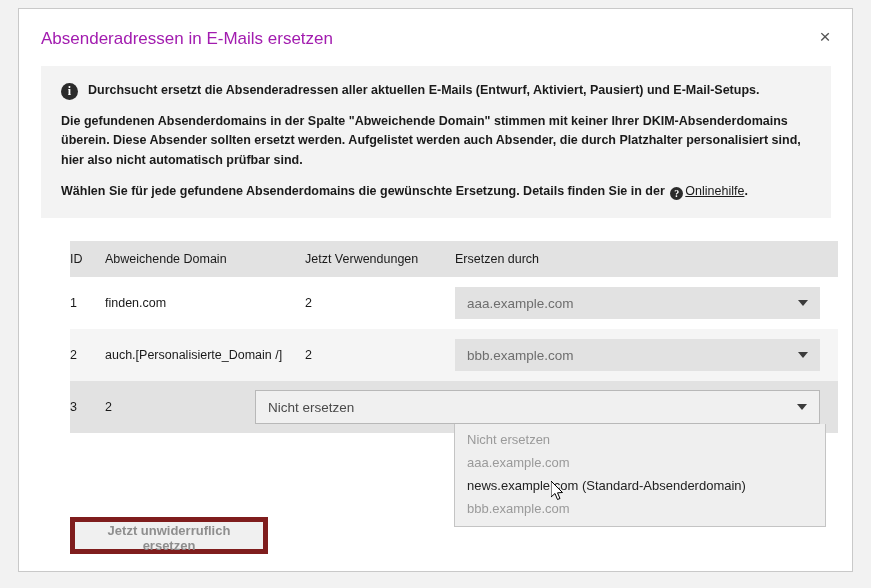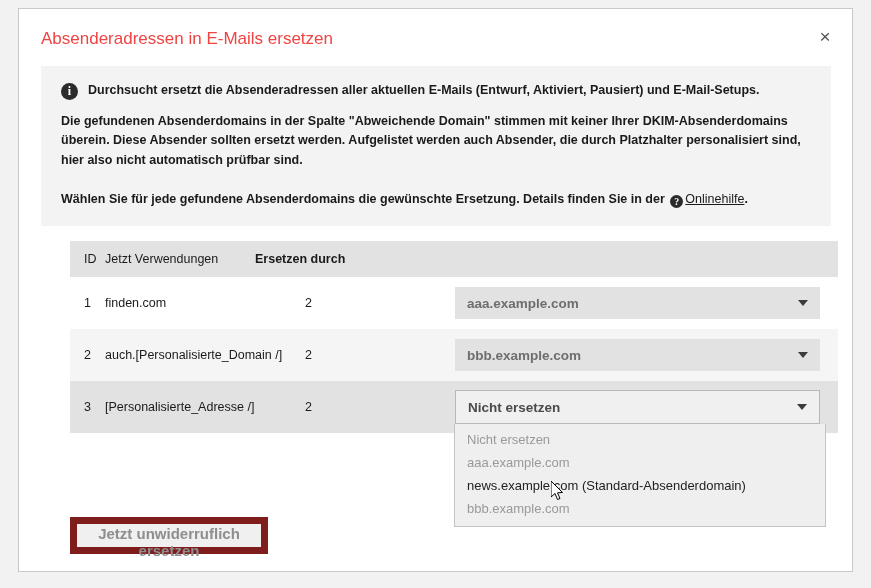--- a/index.html
+++ b/index.html
@@ -23,21 +23,21 @@
     height: 564px;
     background: #ffffff;
     border: 1px solid #c9c9c9;
     box-sizing: border-box;
   }
   .dialog-title {
     position: absolute;
     left: 22px;
     top: 20px;
     font-size: 17px;
-    color: #ef4444;
+    color: #a21caf;
     font-weight: normal;
   }
   .close-btn {
     position: absolute;
     right: 14px;
     top: 14px;
     width: 26px;
     height: 26px;
     display: flex;
     align-items: center;
@@ -83,21 +83,21 @@
     font-size: 12.5px;
     color: #1a1a1a;
     font-weight: bold;
     line-height: 1.35;
   }
   .info-para {
     font-size: 12.5px;
     color: #1a1a1a;
     font-weight: bold;
     line-height: 1.55;
-    margin-bottom: 20px;
+    margin-bottom: 12px;
   }
   .info-para.last { margin-bottom: 0; }
   .help-icon {
     display: inline-flex;
     align-items: center;
     justify-content: center;
     width: 13px;
     height: 13px;
     border-radius: 50%;
     background: #2b2b2b;
@@ -131,24 +131,24 @@
   .row {
     display: flex;
     align-items: center;
     height: 52px;
     font-size: 12.5px;
     color: #1a1a1a;
     background: #ffffff;
   }
   .row.alt { background: #f5f5f5; }
   .row.selected { background: #e2e2e2; }
-  .col-id { width: 35px; padding-left: 14px; box-sizing: border-box; }
+  .col-id { width: 35px; box-sizing: border-box; }
   .col-domain { width: 200px; }
   .col-count { width: 150px; }
-  .col-replace { flex: 1 1 auto; padding-right: 18px; font-weight: bold; }
+  .col-replace { flex: 1 1 auto; padding-right: 18px; }
   .select {
     position: relative;
     height: 32px;
     background: #e2e2e2;
     border: none;
     display: flex;
     align-items: center;
     padding: 0 12px;
     box-sizing: border-box;
     color: #6e6e6e;
@@ -196,23 +196,23 @@
   .dd-item.hover {
     color: #222222;
   }
   .footer-btn {
     position: absolute;
     left: 51px;
     top: 508px;
     width: 198px;
     height: 37px;
     background: #f0f0f0;
-    border: 7px solid #7f1d1d;
+    border: 5px solid #7f1d1d;
     color: #8e8e8e;
-    font-size: 15px;
+    font-size: 13px;
     font-weight: bold;
     cursor: pointer;
     font-family: "Liberation Sans", sans-serif;
   }
   .cursor {
     position: absolute;
     left: 551px;
     top: 481px;
     width: 14px;
     height: 21px;
@@ -237,20 +237,21 @@
       <div class="info-para">Die gefundenen Absenderdomains in der Spalte "Abweichende Domain" stimmen mit keiner Ihrer DKIM-Absenderdomains überein. Diese Absender sollten ersetzt werden. Aufgelistet werden auch Absender, die durch Platzhalter personalisiert sind, hier also nicht automatisch prüfbar sind.</div>
       <div class="info-para last">
         <span>Wählen Sie für jede gefundene Absenderdomains die gewünschte Ersetzung. Details finden Sie in der</span>
         <span class="help-icon">?</span><a class="help-link">Onlinehilfe</a><span>.</span>
       </div>
     </div>
 
     <div class="table">
       <div class="thead">
         <div class="col-id">ID</div>
+        <div class="col-domain">Abweichende Domain</div>
         <div class="col-count">Jetzt Verwendungen</div>
         <div class="col-replace">Ersetzen durch</div>
       </div>
 
       <div class="row">
         <div class="col-id">1</div>
         <div class="col-domain">finden.com</div>
         <div class="col-count">2</div>
         <div class="col-replace">
           <div class="select">
@@ -267,21 +268,20 @@
         <div class="col-replace">
           <div class="select">
             <span>bbb.example.com</span>
             <span class="caret"></span>
           </div>
         </div>
       </div>
 
       <div class="row selected">
         <div class="col-id">3</div>
-        <div class="col-domain">[Personalisierte_Adresse /]</div>
         <div class="col-count">2</div>
         <div class="col-replace">
           <div class="select">
             <span>Nicht ersetzen</span>
             <span class="caret"></span>
           </div>
         </div>
       </div>
     </div>
 

